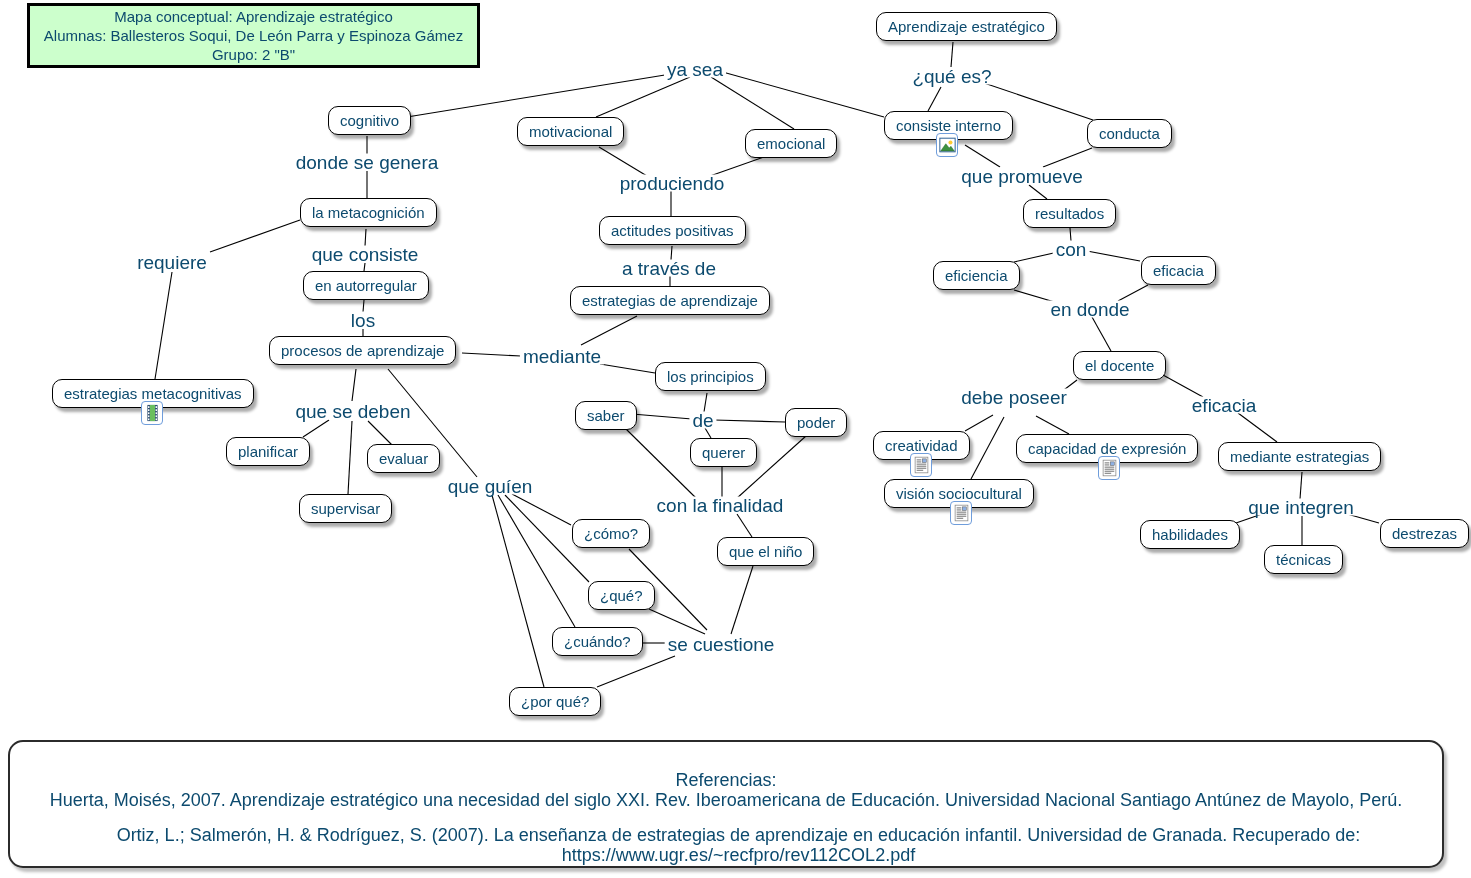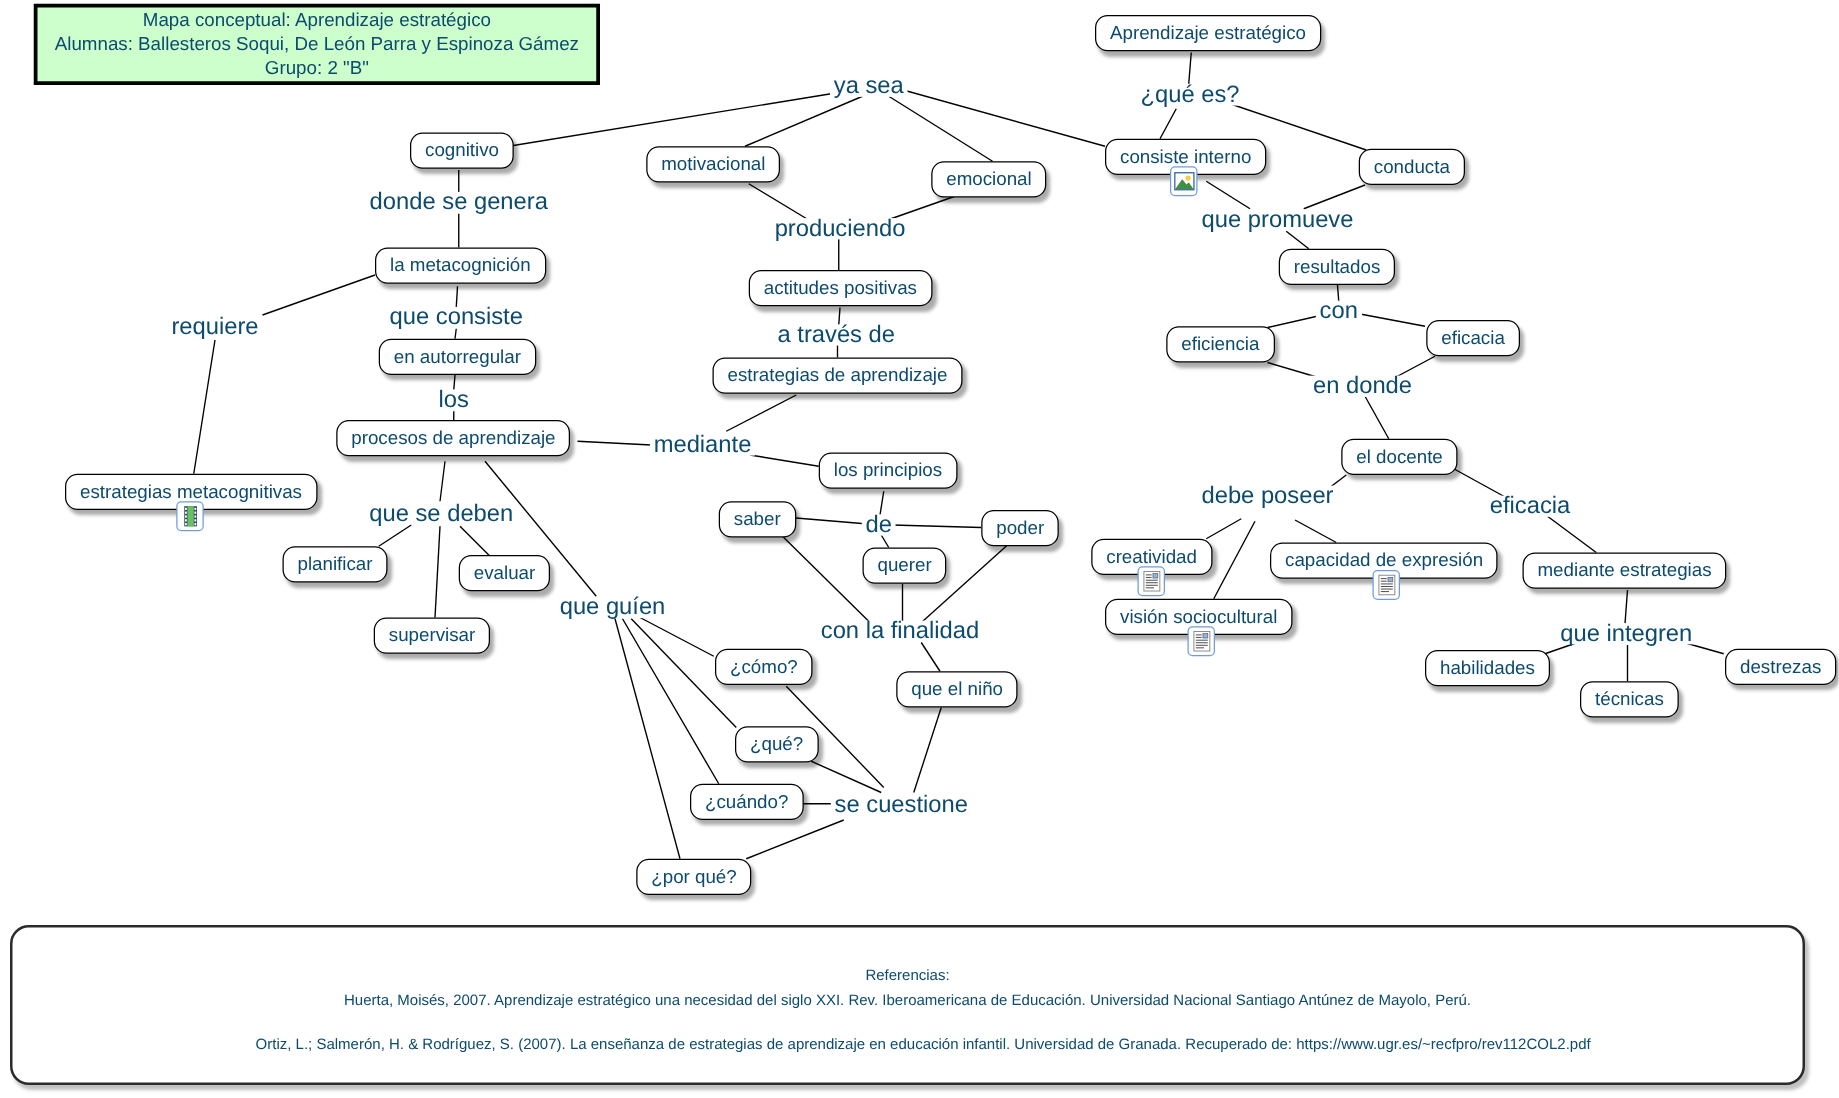--- a/index.html
+++ b/index.html
@@ -27,21 +27,21 @@
   .res-icon svg{display:block;}
   .title-box{
     position:absolute;left:27px;top:3px;width:453px;box-sizing:border-box;
     background:#ccffcc;border:3px solid #000;
     text-align:center;font-size:15px;line-height:19px;padding:1px 4px;
   }
   .refs-box{
     position:absolute;left:8px;top:740px;width:1436px;height:128px;box-sizing:border-box;
     background:#fff;border:2px solid #2b2b2b;border-radius:15px;
     box-shadow:3px 4px 3px rgba(0,0,0,0.25);
-    text-align:center;font-size:12px;line-height:20px;padding-top:28px;
+    text-align:center;font-size:18px;line-height:20px;padding-top:28px;
   }
   .refs-box .ref2{margin-top:15px;padding-left:25px;}
 </style>
 </head>
 <body>
 
 <div class="canvas">
 
   <svg class="wires" id="wires">
       <line x1="953" y1="42" x2="951" y2="67" stroke="#000000" stroke-width="1.1"></line>

